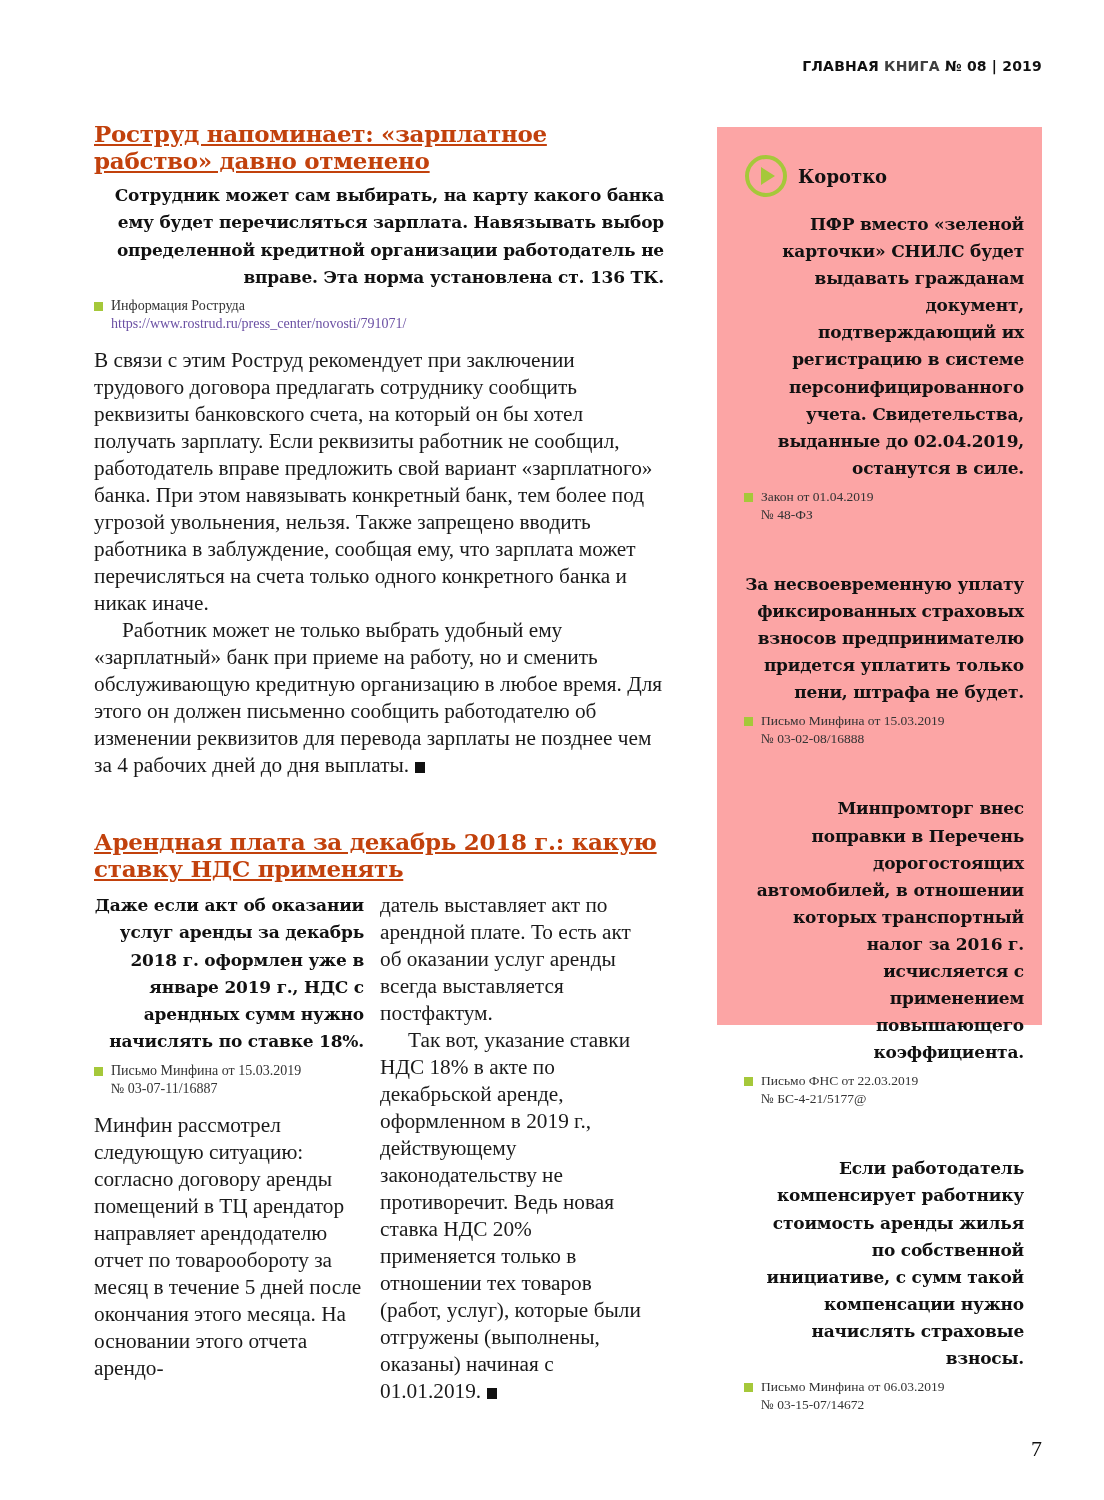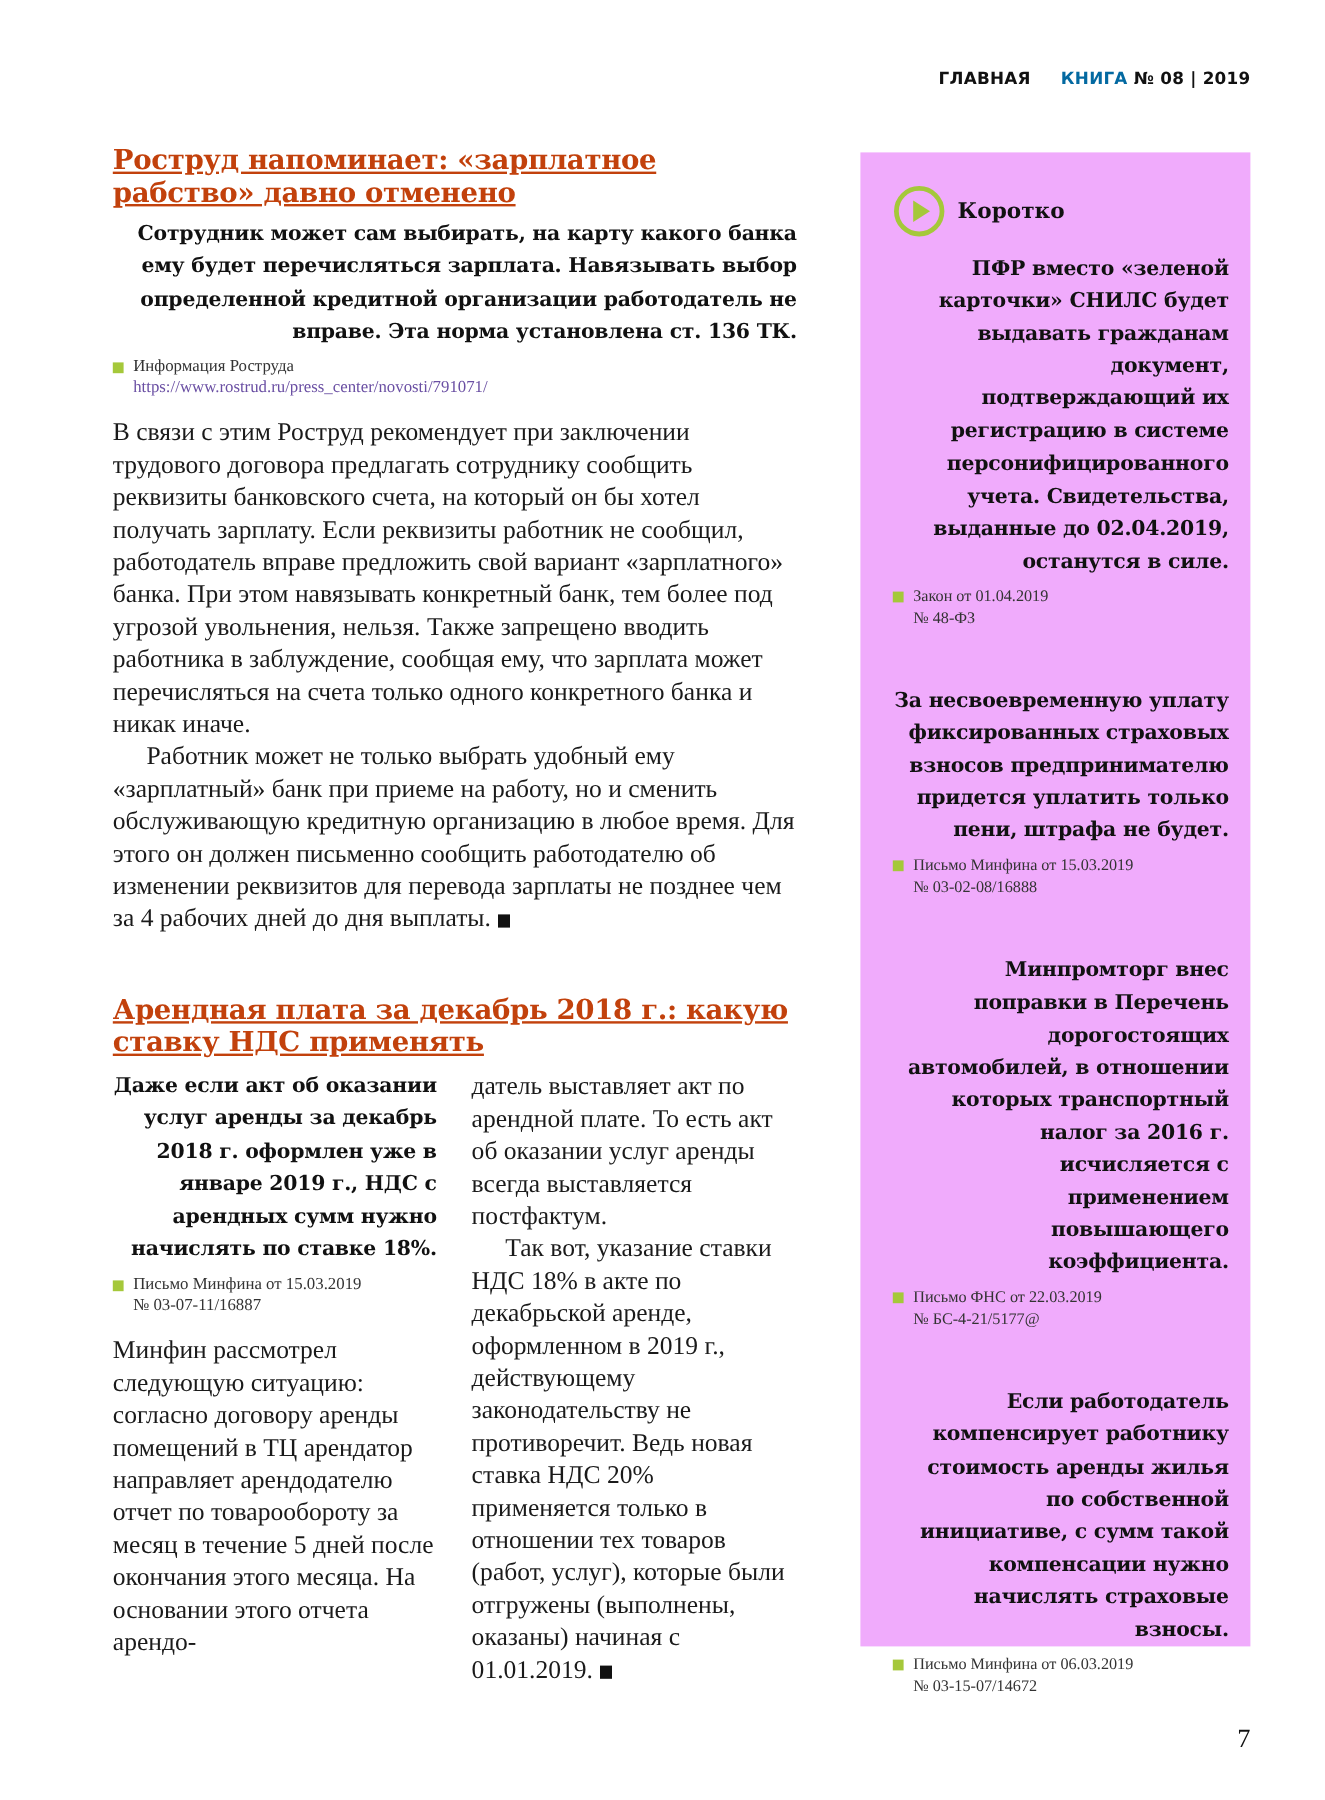--- a/index.html
+++ b/index.html
@@ -1,37 +1,37 @@
 <!DOCTYPE html>
 <html><head>
 <meta charset="utf-8">
 <style>
   html, body { margin: 0; padding: 0; background: #ffffff; }
   body { width: 1104px; height: 1500px; position: relative; overflow: hidden; color: #1a1a1a; }
 
   .header { position: absolute; top: 58px; right: 62px; font-family: "DejaVu Sans", "Liberation Sans", sans-serif; font-weight: bold; font-size: 14px; letter-spacing: 0.2px; color: #111; }
-  .header .brand-accent { color: #0369a1; margin-left: 20px; }
+  .header .brand-accent { color: #404040; }
 
   .main { position: absolute; left: 94px; top: 120px; width: 570px; }
   .article-title { font-family: "DejaVu Serif", serif; font-weight: bold; font-size: 23px; line-height: 27px; margin: 0 0 8px 0; letter-spacing: -0.3px; color: #c2410c; text-decoration: underline; }
   .lead { font-family: "DejaVu Serif", serif; font-weight: bold; font-size: 17px; line-height: 27.3px; margin: 0; color: #111; letter-spacing: -0.2px; text-align: right; }
   .source { position: relative; padding-left: 17px; margin-top: 6px; font-family: "Liberation Serif", serif; font-size: 14px; line-height: 18px; color: #333; }
   .source .sq { position: absolute; left: 0; top: 5px; width: 9px; height: 9px; background: #a5c83a; }
   .source a { color: #6a4fa3; text-decoration: none; }
   .body-text { font-family: "Liberation Serif", serif; font-size: 21.3px; line-height: 27px; color: #1a1a1a; margin: 0; }
   .indent { text-indent: 28px; }
   .end-mark { display: inline-block; width: 10px; height: 11px; background: #111; margin-left: 6px; vertical-align: -1px; }
 
   .a1-body { margin-top: 14px; }
   .article2 { position: absolute; left: 94px; top: 828px; width: 575px; }
-  .cols { display: flex; gap: 29px; }
+  .cols { display: flex; gap: 16px; }
   .col { width: 270px; }
   .col .lead { font-size: 17px; line-height: 27.3px; }
 
-  .sidebar { position: absolute; left: 717px; top: 127px; width: 325px; height: 1245px; background: #f0abfc; }
+  .sidebar { position: absolute; left: 717px; top: 127px; width: 325px; height: 898px; background: #fca5a5; }
   .sb-head { position: absolute; left: 27px; top: 27px; display: flex; align-items: center; }
   .play-icon { width: 44px; height: 44px; }
   .sb-title { font-family: "DejaVu Serif", serif; font-weight: bold; font-size: 18px; margin-left: 10px; color: #111; }
   .sb-items { position: absolute; left: 27px; top: 84px; width: 280px; }
   .sb-item { margin-bottom: 47px; }
   .sb-item .lead { font-size: 17px; line-height: 27.1px; }
   .sb-item .source { font-size: 13.5px; }
 
   .page-num { position: absolute; right: 62px; top: 1436px; font-family: "Liberation Serif", serif; font-size: 22px; color: #111; }
 </style>

